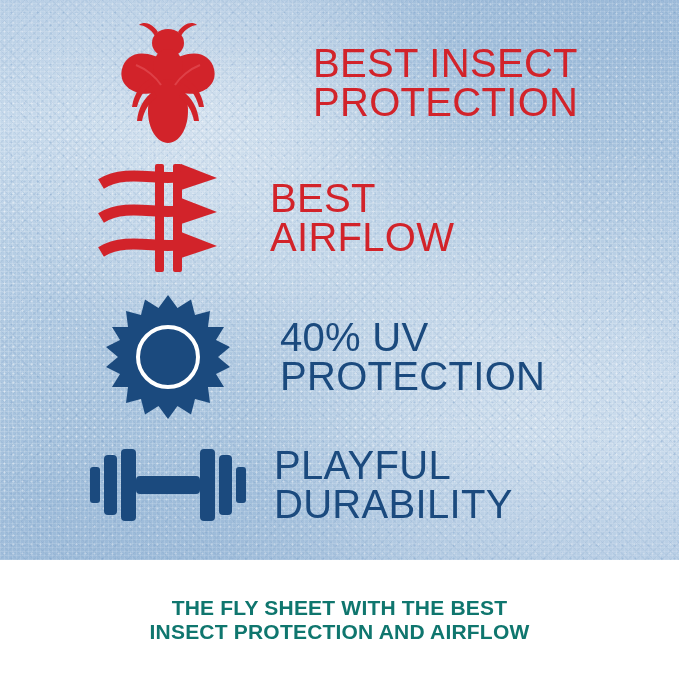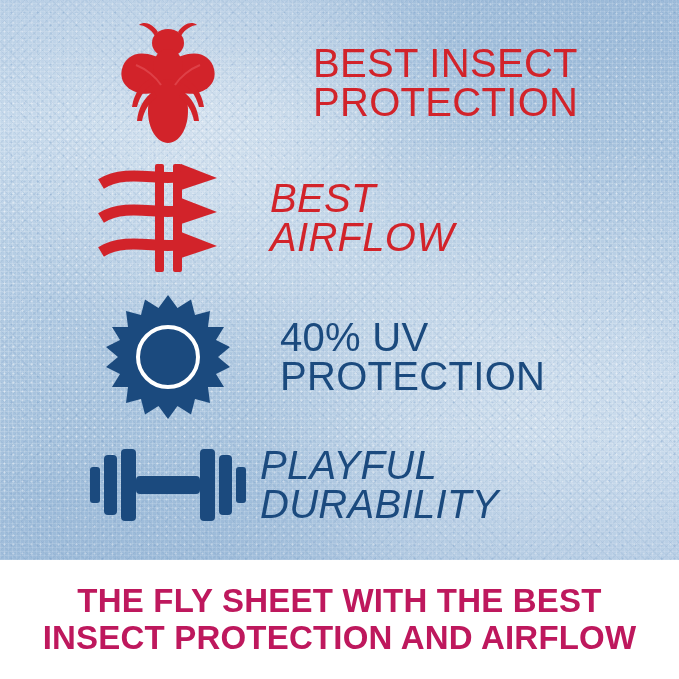--- a/index.html
+++ b/index.html
@@ -99,45 +99,45 @@
     line-height: 0.98;
     font-weight: 400;
     letter-spacing: 0.3px;
     white-space: pre-line;
     text-transform: uppercase;
   }
   .feature.red .label { color: #d2232a; }
   .feature.blue .label { color: #1b4a7e; }
 
   #feature-0 { top: 18px;  height: 130px; gap: 43px; }
-  #feature-1 { top: 158px; height: 120px; font-style: italic; }
+  #feature-1 { top: 158px; height: 120px; }
   #feature-2 { top: 292px; height: 130px; }
   #feature-3 { top: 430px; height: 110px; }
 
   #feature-0 .label { margin-left: 22px; }
   #feature-1 .label { margin-left: 22px; }
   #feature-2 .label { margin-left: 32px; }
-  #feature-3 .label { margin-left: 12px; font-style: italic; }
+  #feature-3 .label { margin-left: 26px; }
 
   
   .banner {
     position: absolute;
     left: 0;
     top: 560px;
     width: 679px;
     height: 119px;
     background: #ffffff;
     display: flex;
     flex-direction: column;
     align-items: center;
     justify-content: center;
   }
   .banner .line {
-    color: #be185d;
-    font-size: 33px;
+    color: #0f766e;
+    font-size: 21px;
     font-weight: 700;
     letter-spacing: 0.2px;
     line-height: 1.1;
     text-align: left;
     text-transform: uppercase;
   }
 </style>
 </head>
 <body>
 

